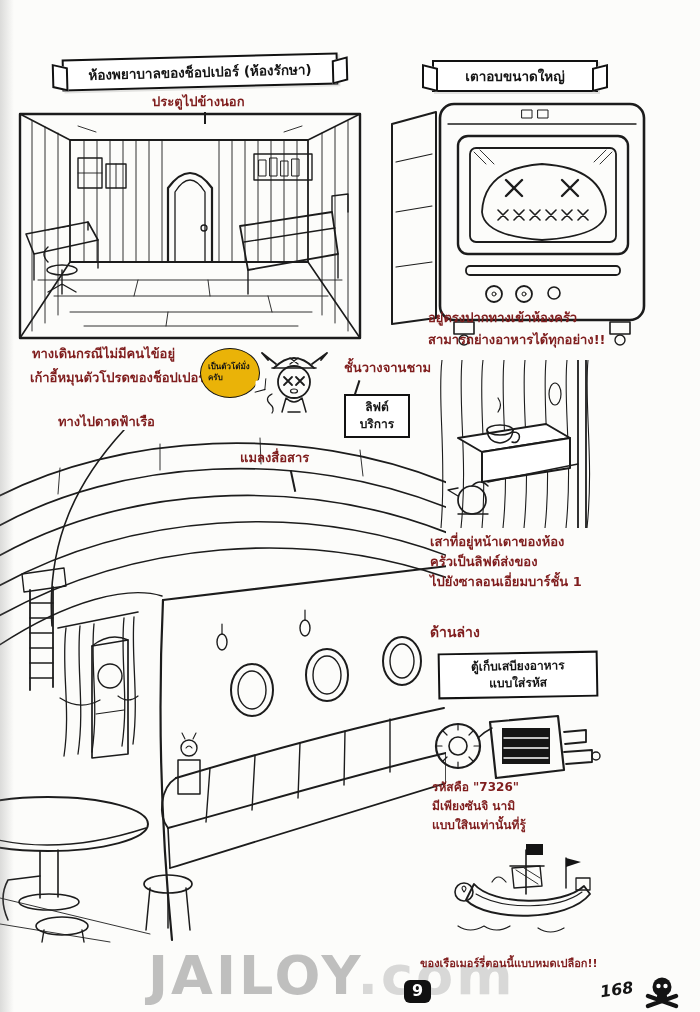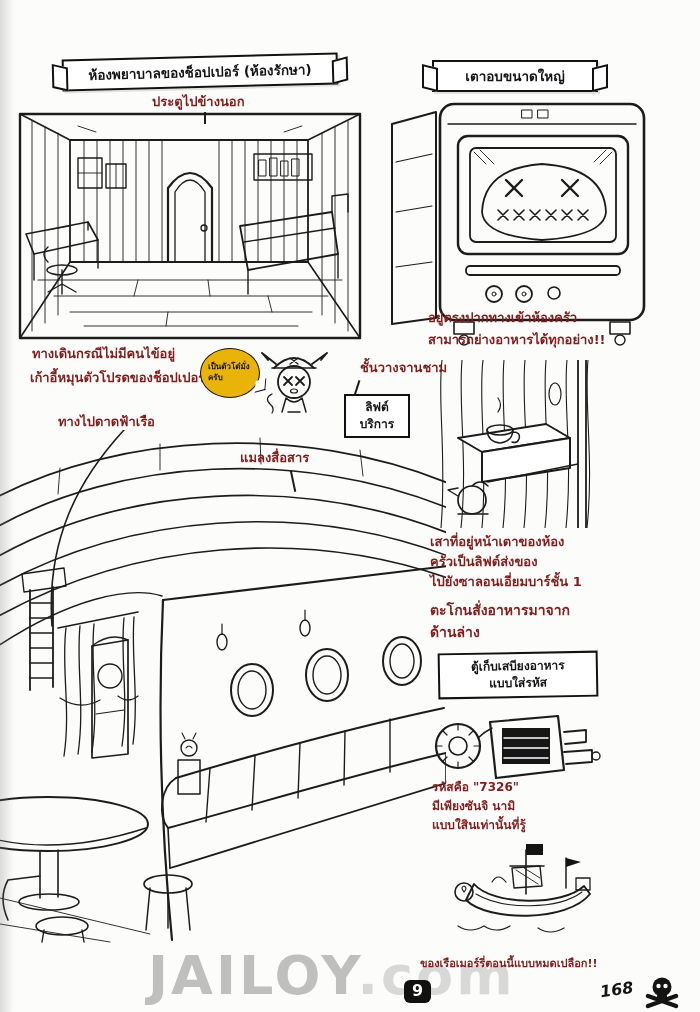--- a/index.html
+++ b/index.html
@@ -174,21 +174,21 @@
     <circle cx="42" cy="36" r="16" stroke-width="1.8"></circle>
     <path d="M32,31 L40,39 M40,31 L32,39" stroke-width="1.8"></path>
     <path d="M44,31 L52,39 M52,31 L44,39" stroke-width="1.8"></path>
     <ellipse cx="42" cy="45" rx="3.5" ry="2" stroke-width="1.2"></ellipse>
 
     <path d="M34,52 Q42,60 50,52 M34,52 L30,66 M50,52 L54,66 M36,66 H48" stroke-width="1.5"></path>
 
     <path d="M20,48 q-8,4 -2,10 q5,4 2,9" stroke-width="1.2"></path>
   </svg>
 
-  <div class="lbl s13" style="left:360px;top:358px;font-family:Liberation Serif, serif;">ชั้นวางจานชาม</div>
+  <div class="lbl s13" style="left:344px;top:358px;font-family:Liberation Serif, serif;">ชั้นวางจานชาม</div>
   <div class="leader" style="left:356px;top:380px;width:2px;height:16px;transform:rotate(18deg);"></div>
 
   <div class="boxlabel s12" style="left:344px;top:394px;width:58px;padding:3px 2px;">
     <span style="display:block;">ลิฟต์</span>
     <span style="display:block;">บริการ</span>
   </div>
 
   <div class="lbl s13" style="left:58px;top:412px;">ทางไปดาดฟ้าเรือ</div>
   <div class="lbl s13" style="left:240px;top:448px;">แมลงสื่อสาร</div>
   <div class="leader" style="left:292px;top:470px;width:2px;height:22px;transform:rotate(-12deg);"></div>
@@ -275,21 +275,20 @@
     <path d="M70,52 q5,-7 0,-14" stroke-width="1.2"></path>
 
     <circle cx="44" cy="140" r="14" stroke-width="1.7"></circle>
     <path d="M30,136 L20,130 L30,128 M44,126 q8,-8 16,0 M30,154 H60" stroke-width="1.4"></path>
   </svg>
 
   <div class="lbl s13" style="left:430px;top:532px;">เสาที่อยู่หน้าเตาของห้อง</div>
   <div class="lbl s13" style="left:430px;top:552px;">ครัวเป็นลิฟต์ส่งของ</div>
   <div class="lbl s13" style="left:430px;top:572px;">ไปยังซาลอนเอี่ยมบาร์ชั้น 1</div>
 
-  <div class="lbl s14" style="left:430px;top:600px;">ตะโกนสั่งอาหารมาจาก</div>
   <div class="lbl s14" style="left:430px;top:622px;">ด้านล่าง</div>
 
   <div class="boxlabel s12" style="left:438px;top:652px;width:148px;padding:4px 4px;transform:rotate(-1deg);">
     <span style="display:block;">ตู้เก็บเสบียงอาหาร</span>
     <span style="display:block;">แบบใส่รหัส</span>
   </div>
 
   <svg class="sketch" style="left:428px;top:702px;" width="176" height="92" viewBox="0 0 176 92" stroke="#1c1c1c" fill="none" stroke-linecap="round" stroke-linejoin="round">
 
     <circle cx="30" cy="44" r="22" stroke-width="2.2"></circle>

